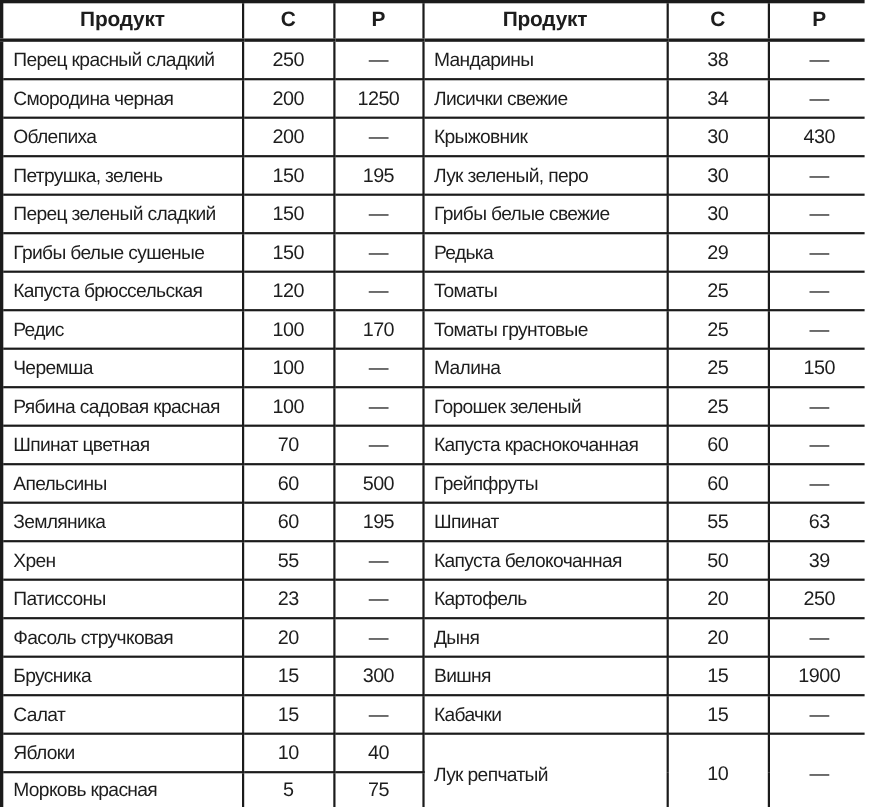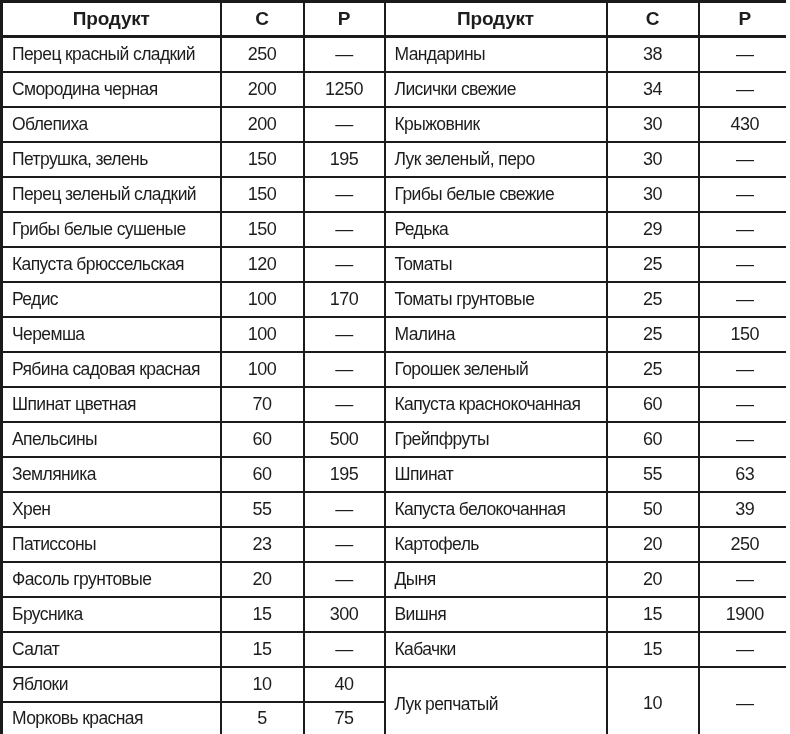--- a/index.html
+++ b/index.html
@@ -195,21 +195,21 @@
         </tr>
         <tr>
           <td class="product">Патиссоны</td>
           <td class="val">23</td>
           <td class="val">—</td>
           <td class="product">Картофель</td>
           <td class="val">20</td>
           <td class="val">250</td>
         </tr>
         <tr>
-          <td class="product">Фасоль грунтовые</td>
+          <td class="product">Фасоль стручковая</td>
           <td class="val">20</td>
           <td class="val">—</td>
           <td class="product">Дыня</td>
           <td class="val">20</td>
           <td class="val">—</td>
         </tr>
         <tr>
           <td class="product">Брусника</td>
           <td class="val">15</td>
           <td class="val">300</td>

